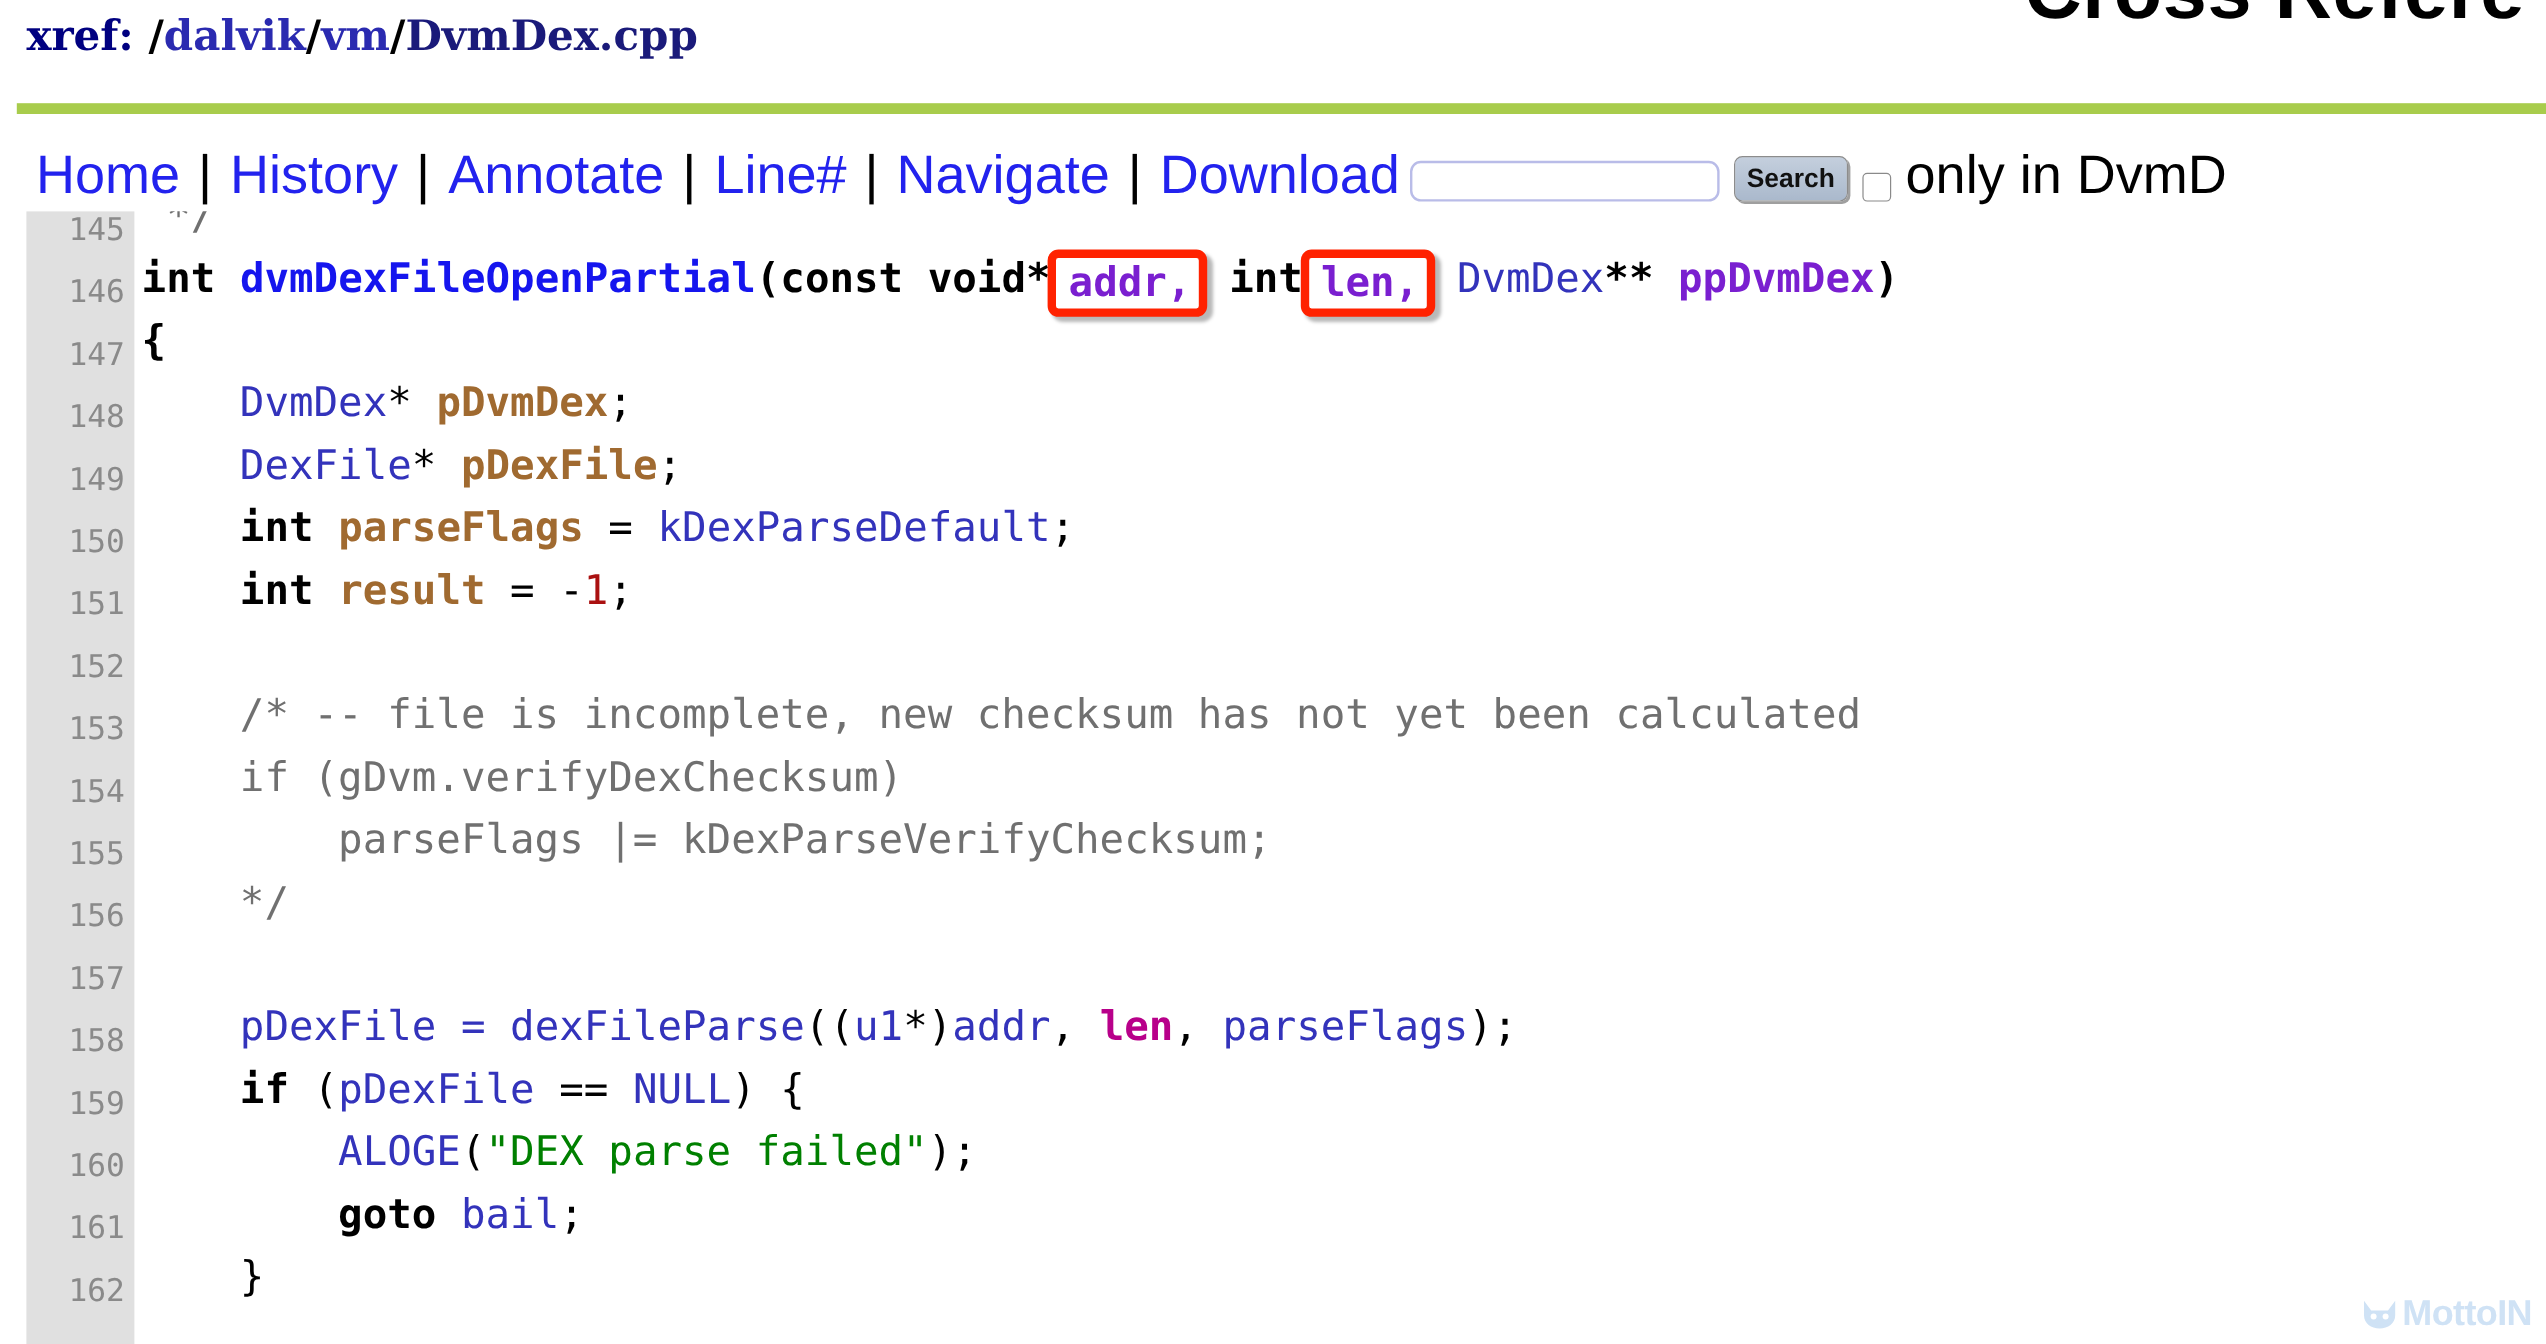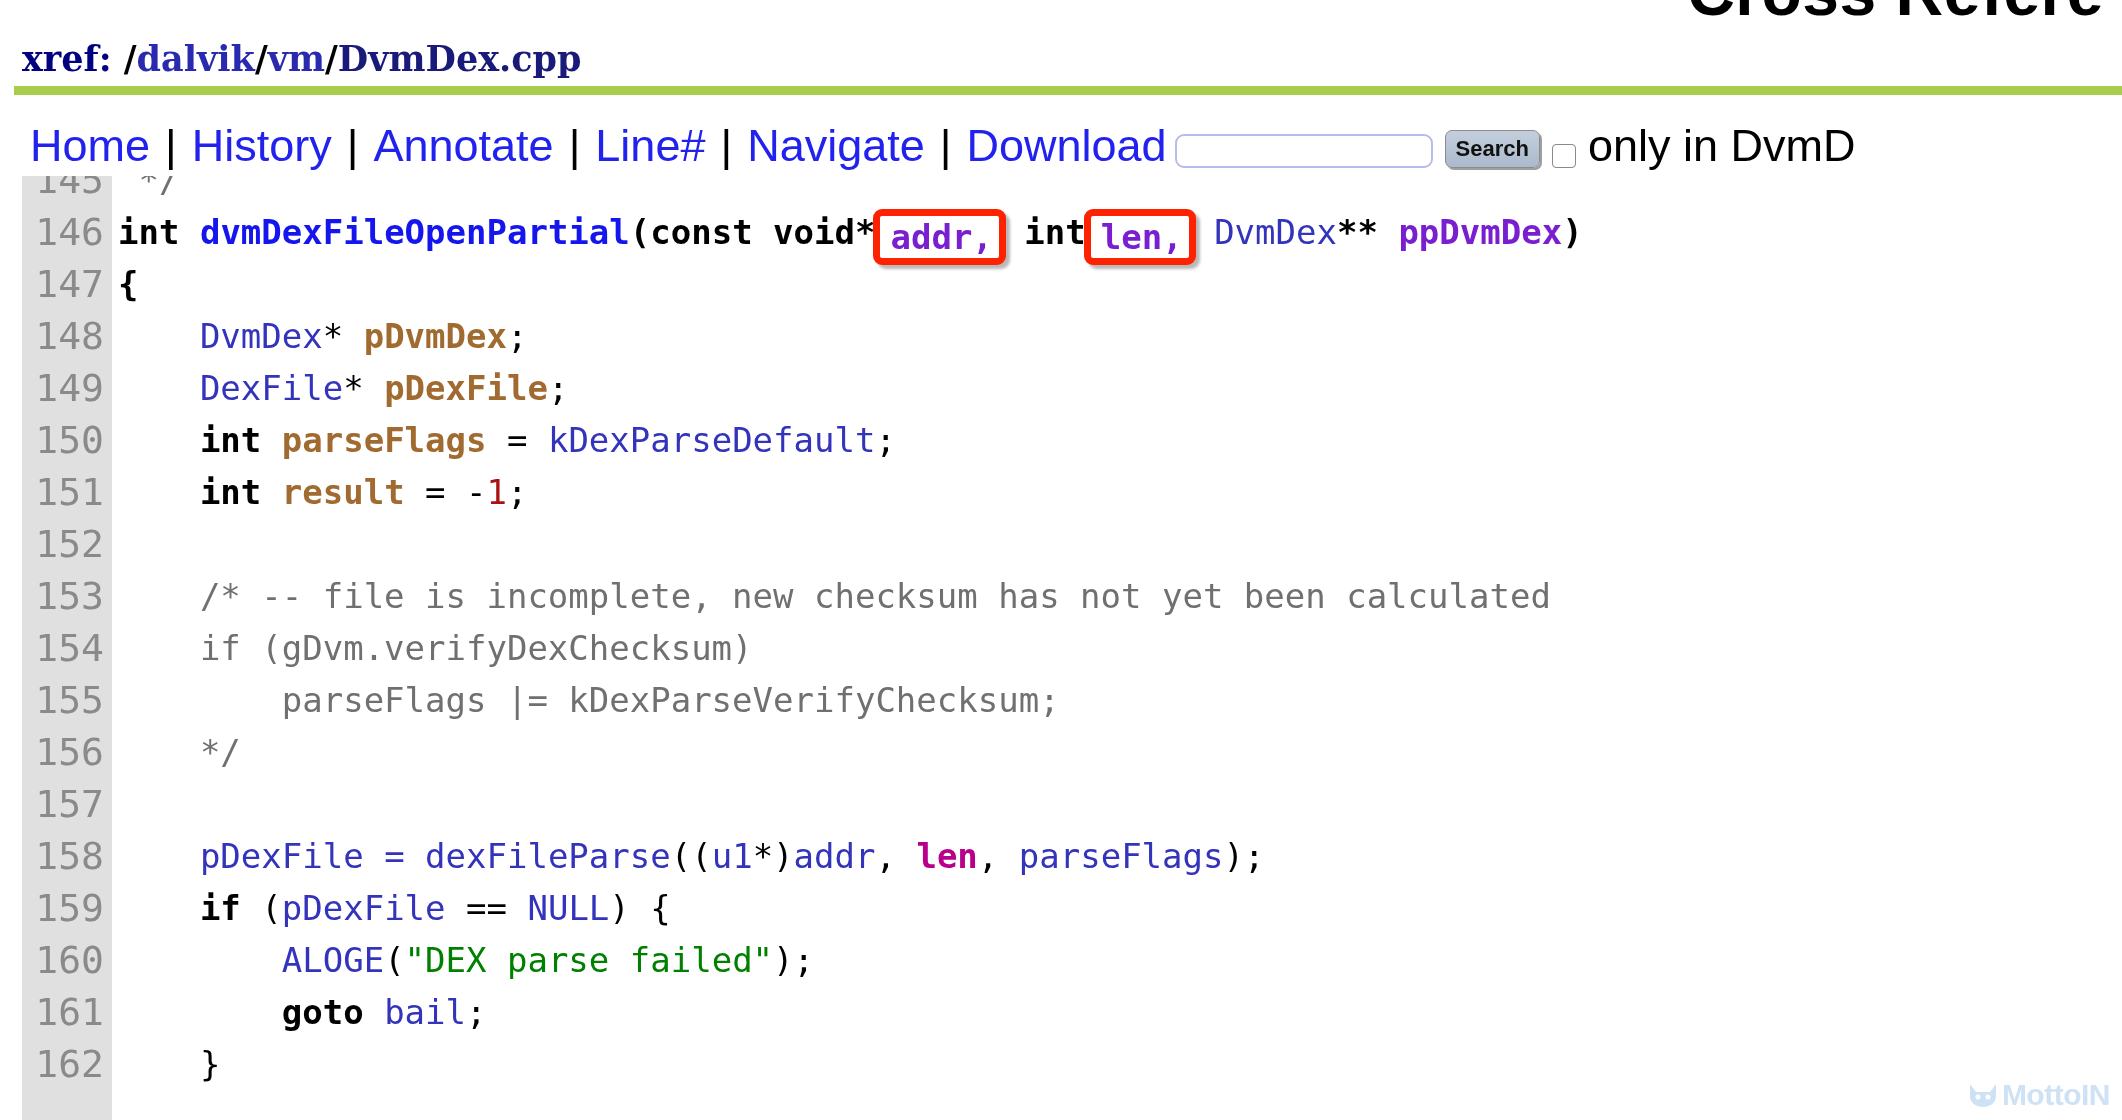--- a/index.html
+++ b/index.html
@@ -24,21 +24,21 @@
     font-size: 66px;
     font-weight: bold;
     color: #000000;
     white-space: nowrap;
     letter-spacing: 0.5px;
   }
 
   
   #xref-bar {
     position: absolute;
-    top: 38px;
+    top: 10px;
     left: 22px;
     right: 0;
     height: 44px;
     font-family: "DejaVu Serif", "Liberation Serif", serif;
     font-size: 35px;
     font-weight: bold;
     white-space: nowrap;
   }
   #xref-bar .xref-label { color: #000080; }
   #xref-bar .sep { color: #000000; }
@@ -160,21 +160,22 @@
     height: 52px;
     white-space: pre;
   }
   .lineno {
     position: absolute;
     left: 22px;
     width: 82px;
     text-align: right;
     color: #8a8a8a;
     font-family: "DejaVu Sans Mono", "Liberation Mono", monospace;
-    font-size: 38px;
+    font-size: 26px;
+    margin-top: 12px;
   }
   .linecode {
     position: absolute;
     left: 118px;
     white-space: pre;
     font-family: "DejaVu Sans Mono", "Liberation Mono", monospace;
     font-size: 34px;
   }
 
   

